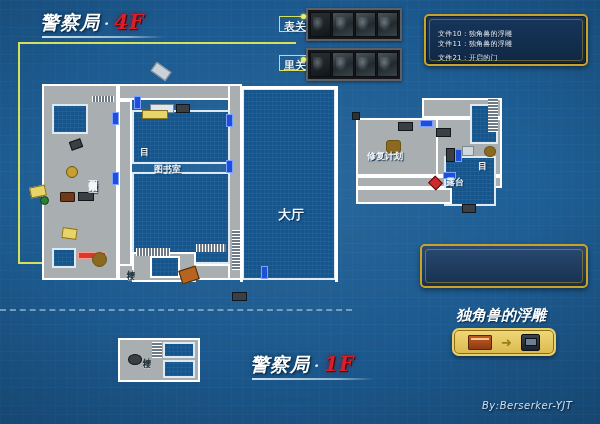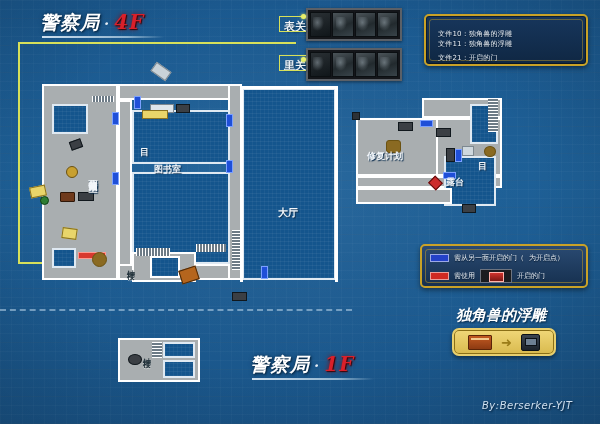--- a/index.html
+++ b/index.html
@@ -223,40 +223,29 @@
 <div class="sp sp-gun" style="left:436px;top:128px;width:13px;height:7px;"></div>
 <div class="sp sp-gun" style="left:446px;top:148px;width:7px;height:12px;"></div>
 <div class="sp sp-white" style="left:462px;top:146px;width:10px;height:8px;background:#cfd8de;"></div>
 <div class="sp sp-key" style="left:484px;top:146px;width:10px;height:9px;background:#8a6a22;"></div>
 <div class="sp sp-heart" style="left:430px;top:178px;width:9px;height:8px;transform:rotate(45deg);"></div>
 <div class="sp sp-gun" style="left:462px;top:204px;width:12px;height:7px;"></div>
 <div class="sp sp-gun" style="left:352px;top:112px;width:6px;height:6px;background:#2c3136;"></div>
 
 <div class="rn rn-v" style="left:86px;top:172px;">西侧储藏室</div>
 <div class="rn" style="left:154px;top:163px;">图书室</div>
-<div class="rn" style="left:278px;top:206px;font-size:10px;">大厅</div>
+<div class="rn" style="left:278px;top:206px;font-size:13px;">大厅</div>
 <div class="rn" style="left:367px;top:150px;">修复计划</div>
 <div class="rn" style="left:446px;top:176px;">露台</div>
 <div class="rn rn-v rn-dark" style="left:124px;top:264px;font-size:8px;">钟楼</div>
 <div class="rn" style="left:140px;top:146px;">目</div>
 <div class="rn" style="left:478px;top:160px;">目</div>
 
 <div class="legend" style="left:420px;top:244px;width:168px;height:44px;">
   <div class="legend-inner"></div>
-  <div class="lg-row" style="left:8px;top:7px;">
-    <span class="lg-sw blue"></span>
-    <span class="lg-txt">需从另一面开启的门（</span>
-    <span class="lg-txt">为开启点）</span>
-  </div>
-  <div class="lg-row" style="left:8px;top:23px;">
-    <span class="lg-sw red"></span>
-    <span class="lg-txt">需使用</span>
-    <span class="lg-keybox"></span>
-    <span class="lg-txt">开启的门</span>
-  </div>
 </div>
 
 <div class="special-title" style="left:456px;top:306px;">独角兽的浮雕</div>
 <div class="item-bar" style="left:452px;top:328px;width:104px;height:28px;">
   <span class="it-book"></span>
   <span class="it-arrow">➜</span>
   <span class="it-dev"></span>
 </div>
 
 <div class="divider" style="left:0px;top:309px;width:352px;"></div>

